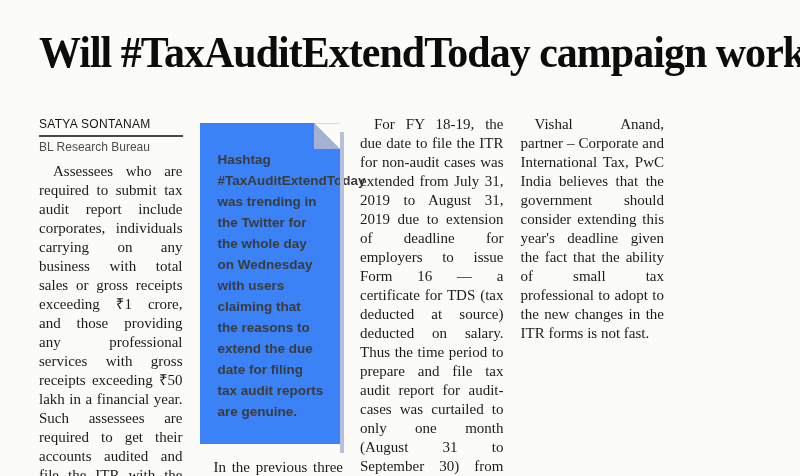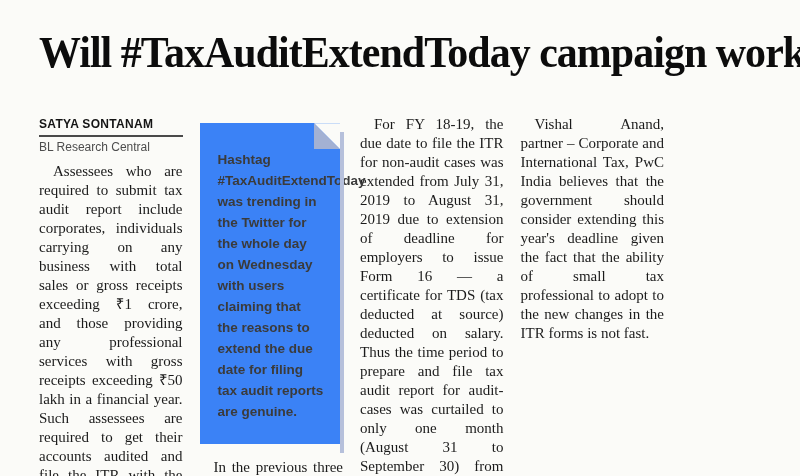--- a/index.html
+++ b/index.html
@@ -36,21 +36,21 @@
   }
   .columns {
     display: grid;
     grid-template-columns: repeat(4, 1fr);
     column-gap: 17px;
   }
   .col { min-width: 0; }
   .byline-block { margin: 2px 0 8px 0; }
   .byline-author {
     font-family: "Liberation Sans", sans-serif;
-    font-weight: 700;
+    font-weight: 400;
     font-size: 12px;
     letter-spacing: 0.3px;
     color: #141414;
     padding-bottom: 4px;
     border-bottom: 2px solid #4a4a4a;
   }
   .byline-bureau {
     font-family: "Liberation Sans", sans-serif;
     font-size: 12px;
     color: #4d4d4d;
@@ -108,21 +108,21 @@
 
   <div class="headline-wrap">
     <h1 class="headline" style="transform: scaleX(0.952727);">Will #TaxAuditExtendToday campaign work?</h1>
   </div>
 
   <div class="columns">
 
     <div class="col">
       <div class="byline-block">
         <div class="byline-author">SATYA SONTANAM</div>
-        <div class="byline-bureau">BL Research Central</div>
+        <div class="byline-bureau">BL Research Bureau</div>
       </div>
       <div class="body-text">
         <p class="indent">Assessees who are required to submit tax audit report include corporates, individuals carrying on any business with total sales or gross receipts exceeding ₹1 crore, and those providing any professional services with gross receipts exceeding ₹50 lakh in a financial year. Such assessees are required to get their accounts audited and file the ITR with the tax audit report by September 30 of the subsequent finan-</p>
       </div>
     </div>
 
     <div class="col">
       <div class="quote-box">
         <div class="edge-shadow"></div>
         <div class="fold-notch"></div>

